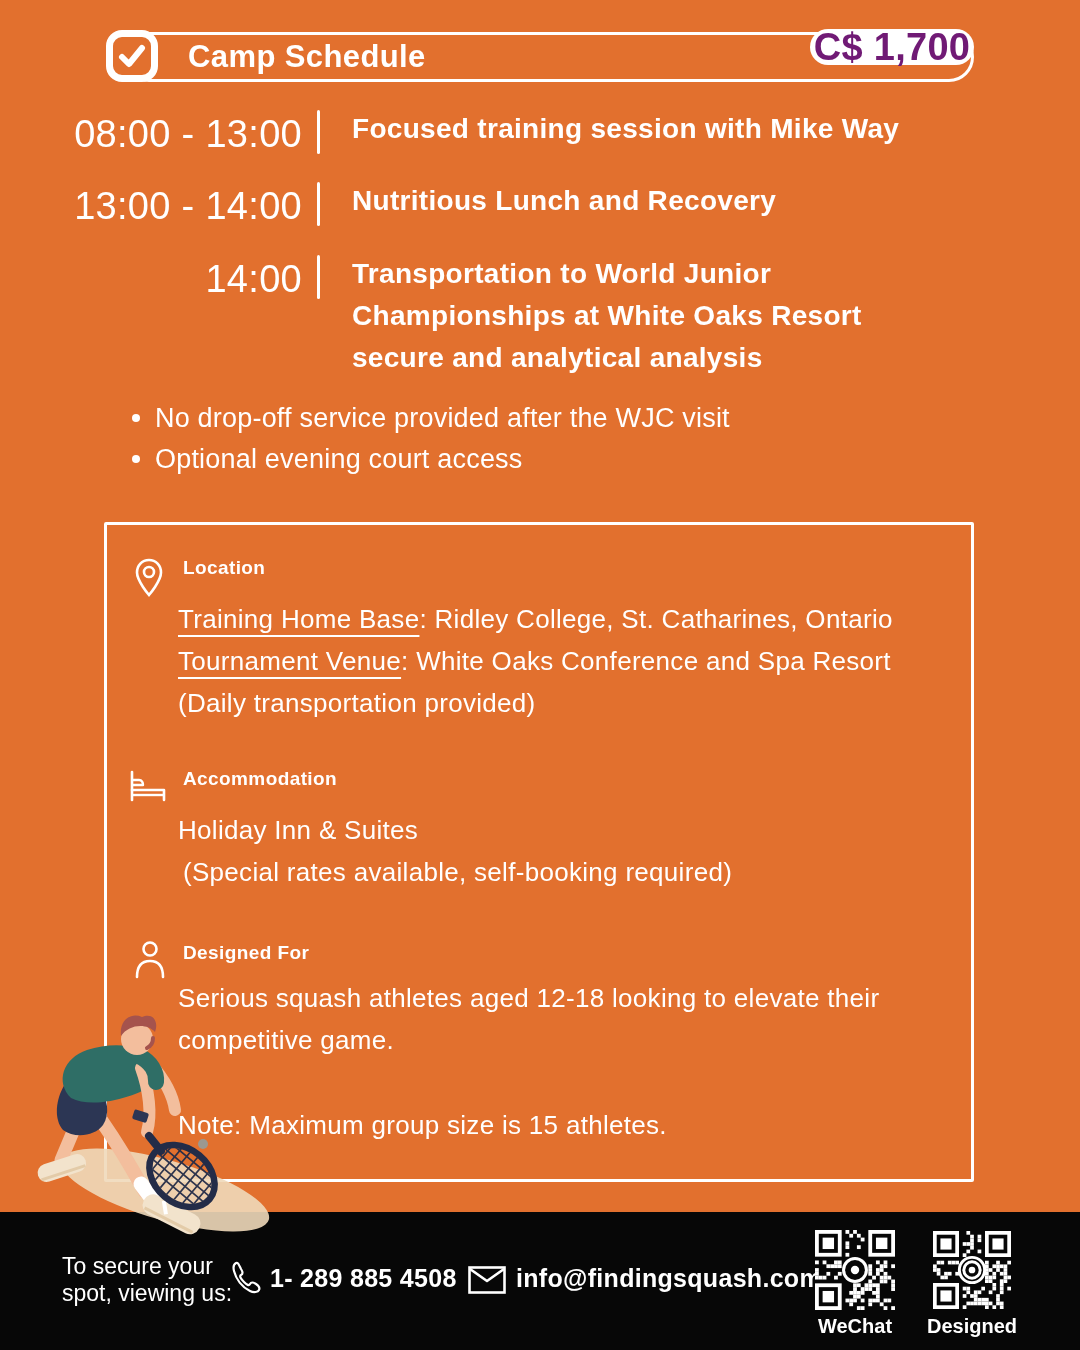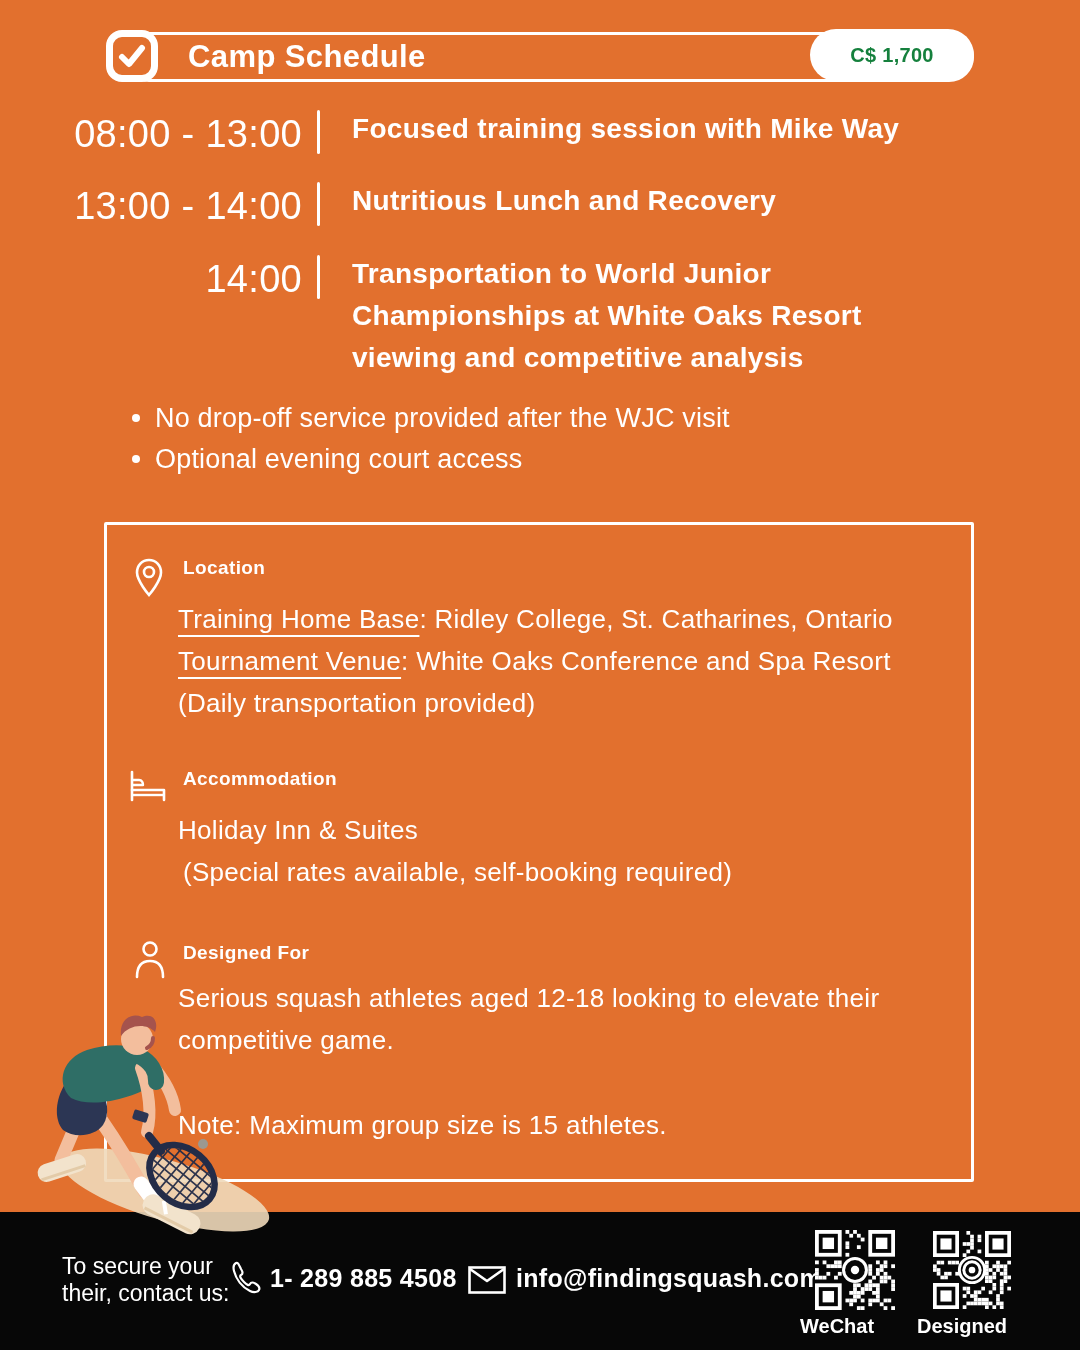--- a/index.html
+++ b/index.html
@@ -9,41 +9,41 @@
     font-family:"Liberation Sans",sans-serif;color:#FFFFFF;padding-left:44px;
   }
   .abs{position:absolute;}
   
   .header-bar{left:124px;top:32px;width:850px;height:50px;border:3px solid #fff;
     border-radius:27px;box-sizing:border-box;}
   .header-check{left:106px;top:30px;width:52px;height:52px;border:7px solid #fff;
     border-radius:16px;box-sizing:border-box;background:#E2702E;display:flex;
     align-items:center;justify-content:center;}
   .header-title{left:188px;top:39px;font-size:31px;font-weight:700;letter-spacing:.4px;}
-  .price-pill{left:810px;top:29px;width:164px;height:52px;background:#fff;border-radius:27px;
+  .price-pill{left:810px;top:29px;width:164px;height:36px;background:#fff;border-radius:27px;
     display:flex;align-items:center;justify-content:center;
-    color:#15803d;font-weight:700;font-size:20px;letter-spacing:.3px;}
+    color:#701a75;font-weight:700;font-size:38px;letter-spacing:.3px;}
   
   .time-col{left:60px;width:242px;text-align:right;font-size:38px;font-weight:400;letter-spacing:.3px;}
   .sep{left:317px;width:3px;height:44px;background:#fff;border-radius:2px;}
   .desc{left:352px;font-size:28px;font-weight:700;letter-spacing:.3px;}
   .note-line{left:155px;font-size:27px;font-weight:400;letter-spacing:.2px;}
   .note-line::before{content:"";position:absolute;left:-23px;top:11px;width:8px;height:8px;
     border-radius:50%;background:#fff;}
   
   .info-box{left:104px;top:522px;width:870px;height:660px;border:3px solid #fff;
     box-sizing:border-box;border-radius:2px;}
   .sec-head{font-size:19px;font-weight:700;letter-spacing:.4px;}
   .body-line{font-size:26px;font-weight:400;letter-spacing:.3px;}
   .ul{text-decoration:underline;text-underline-offset:7px;text-decoration-thickness:2px;}
   
   .footer-bg{left:0;top:1212px;width:1080px;height:138px;background:#070707;}
   .contact-label{left:62px;font-size:23px;font-weight:400;}
   .contact-strong{font-size:25px;font-weight:700;letter-spacing:.3px;}
-  .qr-label{top:1315px;width:110px;font-size:20px;font-weight:700;}
+  .qr-label{top:1315px;width:110px;text-align:center;font-size:20px;font-weight:700;}
   svg{display:block;}
 </style>
 </head>
 <body>
 
 <div class="poster">
 
   <div class="abs header-bar"></div>
   <div class="abs header-check">
     <svg width="30" height="30" viewBox="0 0 30 30">
@@ -58,21 +58,21 @@
   <div class="abs desc" style="top:113px">Focused training session with Mike Way</div>
 
   <div class="abs time-col" style="top:185px">13:00 - 14:00</div>
   <div class="abs sep" style="top:182px"></div>
   <div class="abs desc" style="top:185px">Nutritious Lunch and Recovery</div>
 
   <div class="abs time-col" style="top:258px">14:00</div>
   <div class="abs sep" style="top:255px"></div>
   <div class="abs desc" style="top:258px">Transportation to World Junior</div>
   <div class="abs desc" style="top:300px">Championships at White Oaks Resort</div>
-  <div class="abs desc" style="top:342px">viewing and competitive analysis</div>
+  <div class="abs desc" style="top:342px">secure and analytical analysis</div>
 
   <div class="abs note-line" style="top:403px">No drop-off service provided after the WJC visit</div>
   <div class="abs note-line" style="top:444px">Optional evening court access</div>
 
   <div class="abs info-box"></div>
 
   <div class="abs" style="left:133px;top:557px">
     <svg width="32" height="42" viewBox="0 0 32 42">
       <path d="M16 3 C9 3 4 8.5 4 15.5 C4 24 16 38 16 38 C16 38 28 24 28 15.5 C28 8.5 23 3 16 3 Z" fill="none" stroke="#fff" stroke-width="2.6"></path>
       <circle cx="16" cy="15" r="5" fill="none" stroke="#fff" stroke-width="2.6"></circle>
@@ -101,21 +101,21 @@
       <path d="M3 37 C3 26 8 21 16 21 C24 21 29 26 29 37" fill="none" stroke="#fff" stroke-width="2.6" stroke-linecap="round"></path>
     </svg>
   </div>
   <div class="abs sec-head" style="left:183px;top:942px">Designed For</div>
   <div class="abs body-line" style="left:178px;top:983px">Serious squash athletes aged 12-18 looking to elevate their</div>
   <div class="abs body-line" style="left:178px;top:1025px">competitive game.</div>
   <div class="abs body-line" style="left:178px;top:1110px">Note: Maximum group size is 15 athletes.</div>
 
   <div class="abs footer-bg"></div>
   <div class="abs contact-label" style="top:1253px">To secure your</div>
-  <div class="abs contact-label" style="top:1280px">their, contact us:</div>
+  <div class="abs contact-label" style="top:1280px">spot, viewing us:</div>
 
   <div class="abs" style="left:228px;top:1259px">
     <svg width="36" height="38" viewBox="0 0 36 38">
       <path d="M8 4 C6 5 5 8 6 12 C8 20 14 28 22 32 C26 34 30 33 31 31 C32 29 31 27 28 25 C25 23 23 23 22 25 C21 27 19 26 16 23 C13 20 11 17 13 16 C15 15 15 13 13 10 C11 6 10 3 8 4 Z" fill="none" stroke="#fff" stroke-width="2.2" stroke-linejoin="round"></path>
     </svg>
   </div>
   <div class="abs contact-strong" style="left:270px;top:1264px">1- 289 885 4508</div>
 
   <div class="abs" style="left:468px;top:1266px">
     <svg width="38" height="28" viewBox="0 0 38 28">

